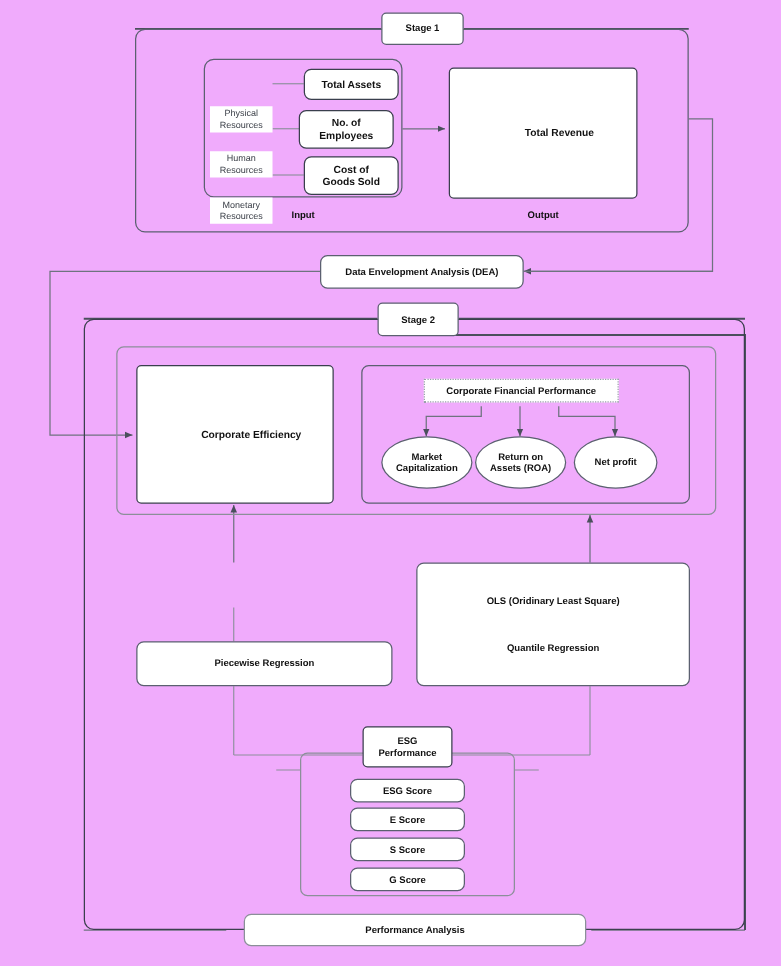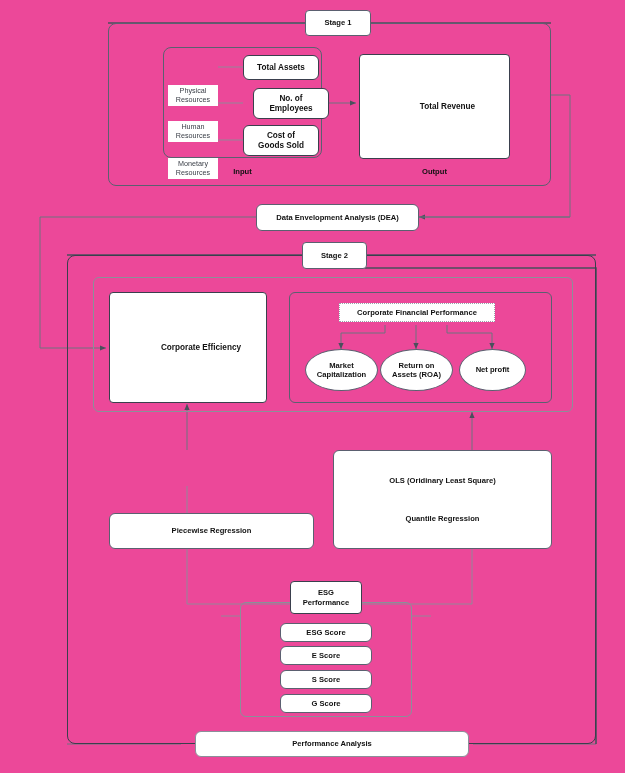--- a/index.html
+++ b/index.html
@@ -6,21 +6,21 @@
   body{
     font-family:"Liberation Sans", sans-serif;
     color:#111111;
     -webkit-font-smoothing:antialiased;
   }
   #canvas{
     position:relative;
     width:625px;
     height:773px;
     overflow:hidden;
-    background:#ec4899;
+    background:#f0abfc;
   }
   #wires{
     position:absolute;
     left:0; top:0;
     width:625px; height:773px;
     pointer-events:none;
   }
   .node{
     position:absolute;
     box-sizing:border-box;
@@ -160,21 +160,21 @@
   <div class="node n7" style="left:168px; top:93px; width:50px; height:21px; flex-direction:column;">
     <span>Human</span>
     <span>Resources</span>
   </div>
   <div class="node n7" style="left:168px; top:130px; width:50px; height:21px; flex-direction:column;">
     <span>Monetary</span>
     <span>Resources</span>
   </div>
 
   <div class="node bold r6 b8 pad" style="left:243px; top:55px; width:76px; height:25px; white-space:pre-line;">Total Assets</div>
-  <div class="node bold r6 b8 pad" style="left:253px; top:88px; width:76px; height:31px; white-space:pre-line;">No. of
+  <div class="node bold r6 b8 pad" style="left:239px; top:88px; width:76px; height:31px; white-space:pre-line;">No. of
 Employees</div>
   <div class="node bold r6 b8 pad" style="left:243px; top:125px; width:76px; height:31px; white-space:pre-line;">Cost of
 Goods Sold</div>
 
   <div class="caption" style="left:163px; top:167px; width:159px;">Input</div>
 
   <div class="node bold r4 b8" style="left:359px; top:54px; width:151px; height:105px;">Total Revenue</div>
 
   <div class="caption" style="left:359px; top:167px; width:151px;">Output</div>
 

